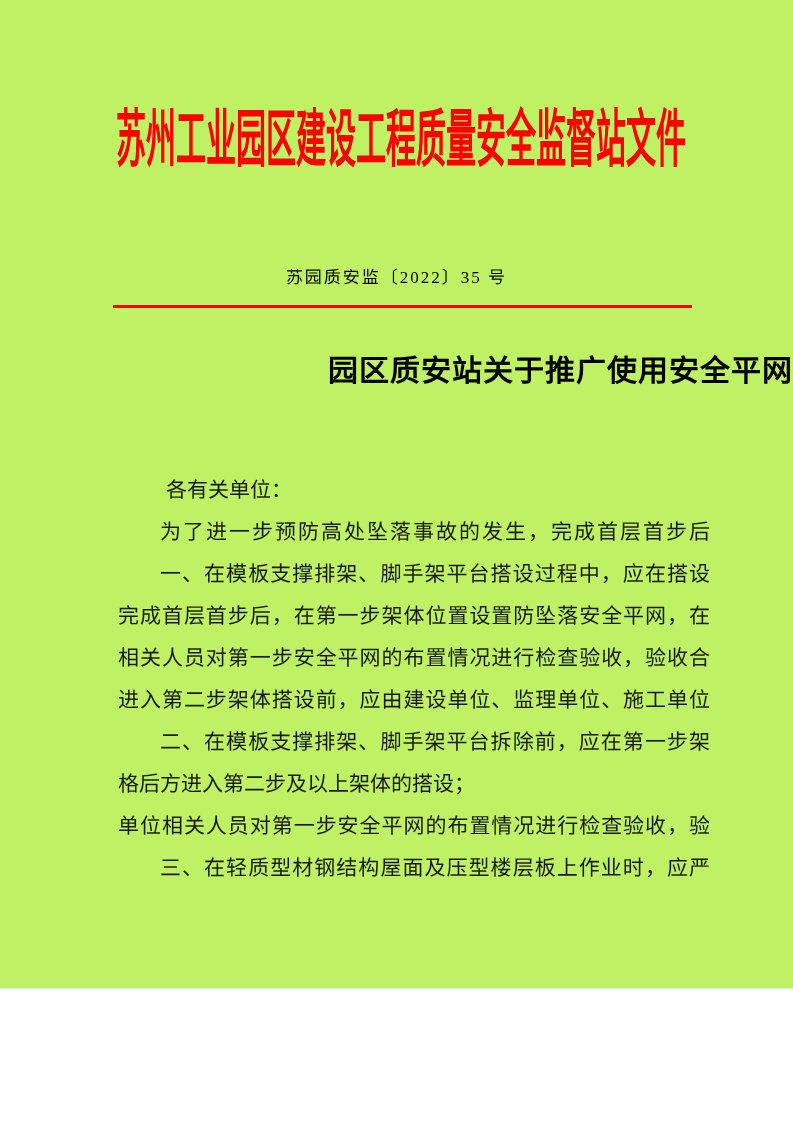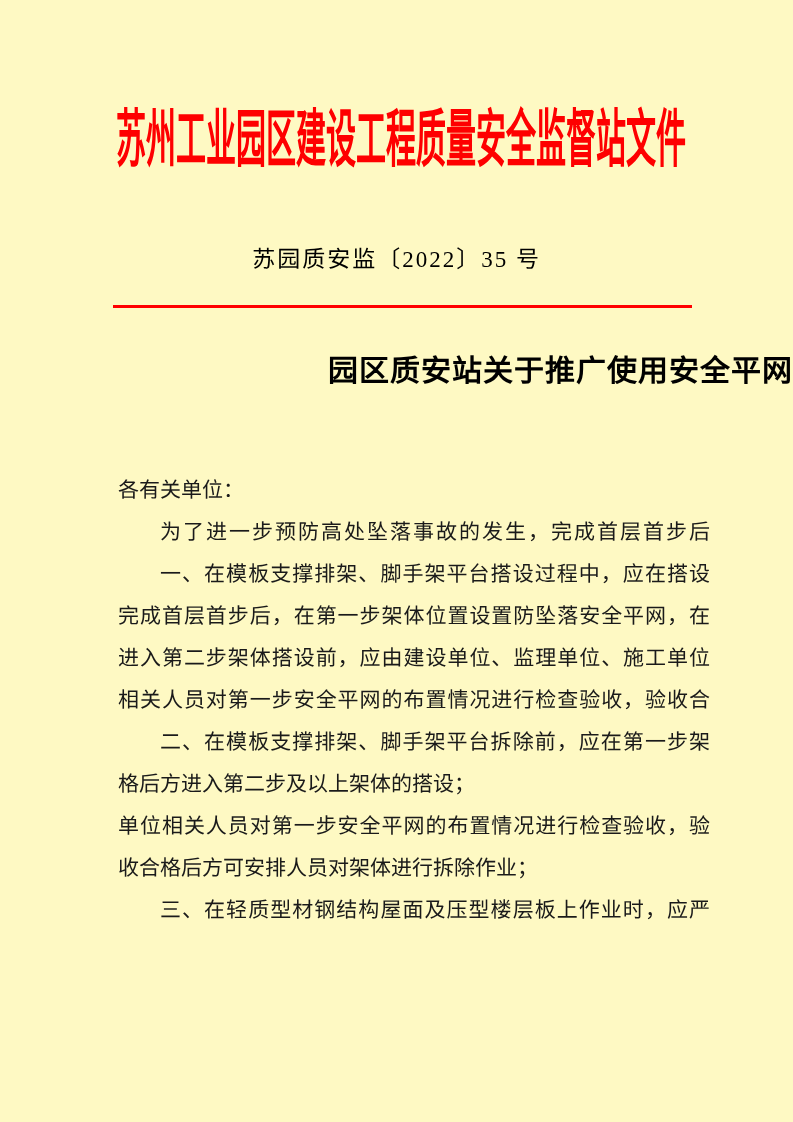--- a/index.html
+++ b/index.html
@@ -13,22 +13,22 @@
     width: 793px;
     height: 1122px;
     font-family: "Liberation Serif", "DejaVu Serif", serif;
     position: relative;
     overflow: hidden;
   }
   .page {
     position: absolute;
     top: 0; left: 0;
     width: 793px;
-    height: 1122px;
-    background: #fef9c3;
+    height: 988px;
+    background: #bef264;
     outline: 1px solid #e8e8e8;
   }
   
   .red-header {
     position: absolute;
     top: 87px;
     left: 116px;
     width: 572px;
     height: 31px;
     font-size: 30px;
@@ -38,25 +38,25 @@
     text-align: justify;
     text-align-last: justify;
     transform: scaleY(2.1);
     transform-origin: 50% 0;
     letter-spacing: 0;
   }
   .red-header::after { content: ""; display: inline-block; width: 100%; }
   
   .doc-number {
     position: absolute;
-    top: 240px;
+    top: 263px;
     left: 0;
     width: 100%;
     text-align: center;
-    font-size: 23px;
+    font-size: 17px;
     letter-spacing: 2px;
     color: #000000;
   }
   
   .red-divider {
     position: absolute;
     top: 305px;
     left: 113px;
     width: 579px;
     height: 3px;
@@ -84,21 +84,21 @@
     font-size: 21px;
     line-height: 42px;
     color: var(--body-text);
     font-weight: 400;
   }
   .line {
     text-align: justify;
     text-align-last: justify;
     white-space: nowrap;
   }
-  .line.salutation { text-align-last: left; }
+  .line.salutation { text-align-last: left; margin-left: 48px; }
   .line.indent { text-indent: 42px; }
   .line.last { text-align-last: left; }
 </style>
 </head>
 <body>
 
 <div class="page">
 
   <div class="red-header">苏州工业园区建设工程质量安全监督站文件</div>
 
@@ -109,23 +109,22 @@
   <div class="doc-title" id="doc-title">
       <div>园区质安站关于推广使用安全平网</div>
     </div>
 
   <div class="doc-body">
     <div class="line salutation">各有关单位：</div>
     <div id="paragraphs">
         <div class="line indent">为了进一步预防高处坠落事故的发生，完成首层首步后</div>
         <div class="line indent">一、在模板支撑排架、脚手架平台搭设过程中，应在搭设</div>
         <div class="line">完成首层首步后，在第一步架体位置设置防坠落安全平网，在</div>
+        <div class="line">相关人员对第一步安全平网的布置情况进行检查验收，验收合</div>
         <div class="line">进入第二步架体搭设前，应由建设单位、监理单位、施工单位</div>
-        <div class="line">相关人员对第一步安全平网的布置情况进行检查验收，验收合</div>
         <div class="line indent">二、在模板支撑排架、脚手架平台拆除前，应在第一步架</div>
         <div class="line last">格后方进入第二步及以上架体的搭设；</div>
         <div class="line">单位相关人员对第一步安全平网的布置情况进行检查验收，验</div>
-        <div class="line last">收合格后方可安排人员对架体进行拆除作业；</div>
         <div class="line indent">三、在轻质型材钢结构屋面及压型楼层板上作业时，应严</div>
       </div>
   </div>
 
 </div>
 
 </body></html>

